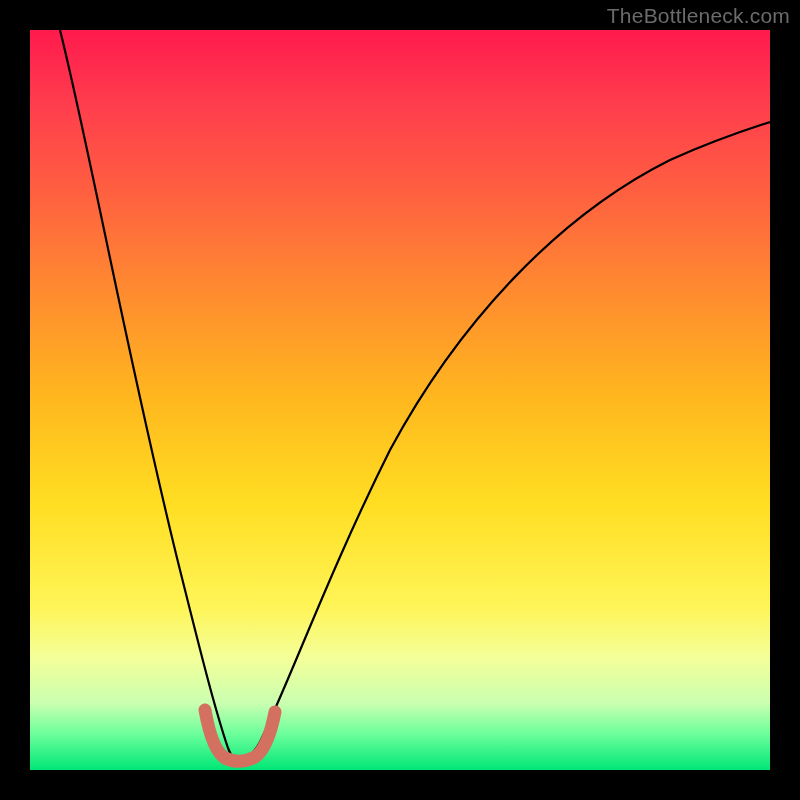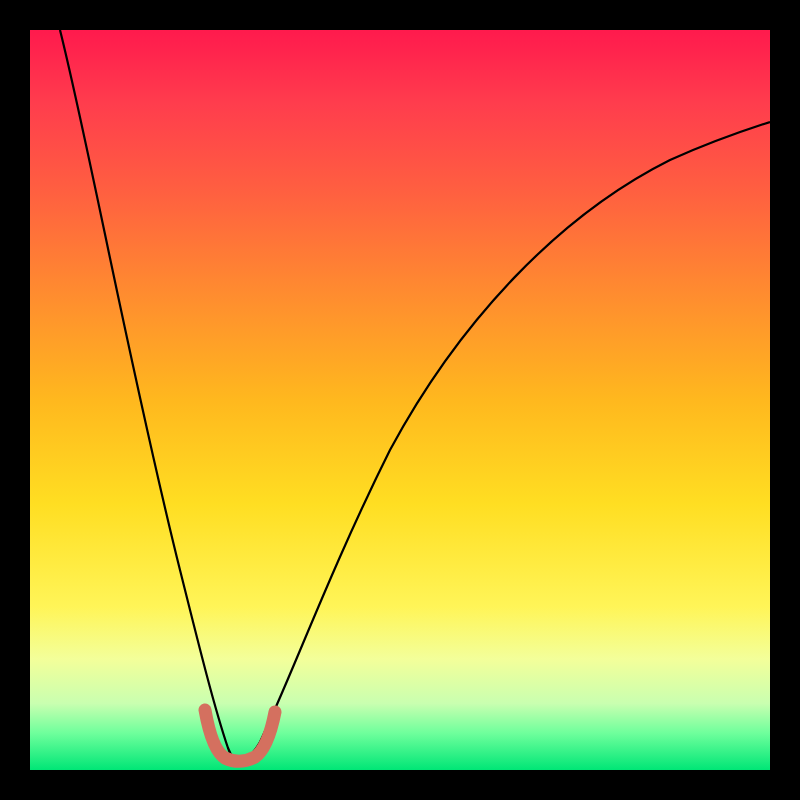--- a/index.html
+++ b/index.html
@@ -65,13 +65,14 @@
                C 260 650, 300 540, 360 420
                C 430 290, 530 185, 640 130
                C 680 112, 715 100, 740 92"></path>
 
       <path fill="none" stroke="#d4705f" stroke-width="13" stroke-linecap="round" stroke-linejoin="round" d="M 175 680
                Q 182 720, 195 728
                Q 210 735, 225 727
                Q 238 718, 245 682"></path>
     </svg>
   </div>
+  <div class="watermark">TheBottleneck.com</div>
 </div>
 
 </body></html>

